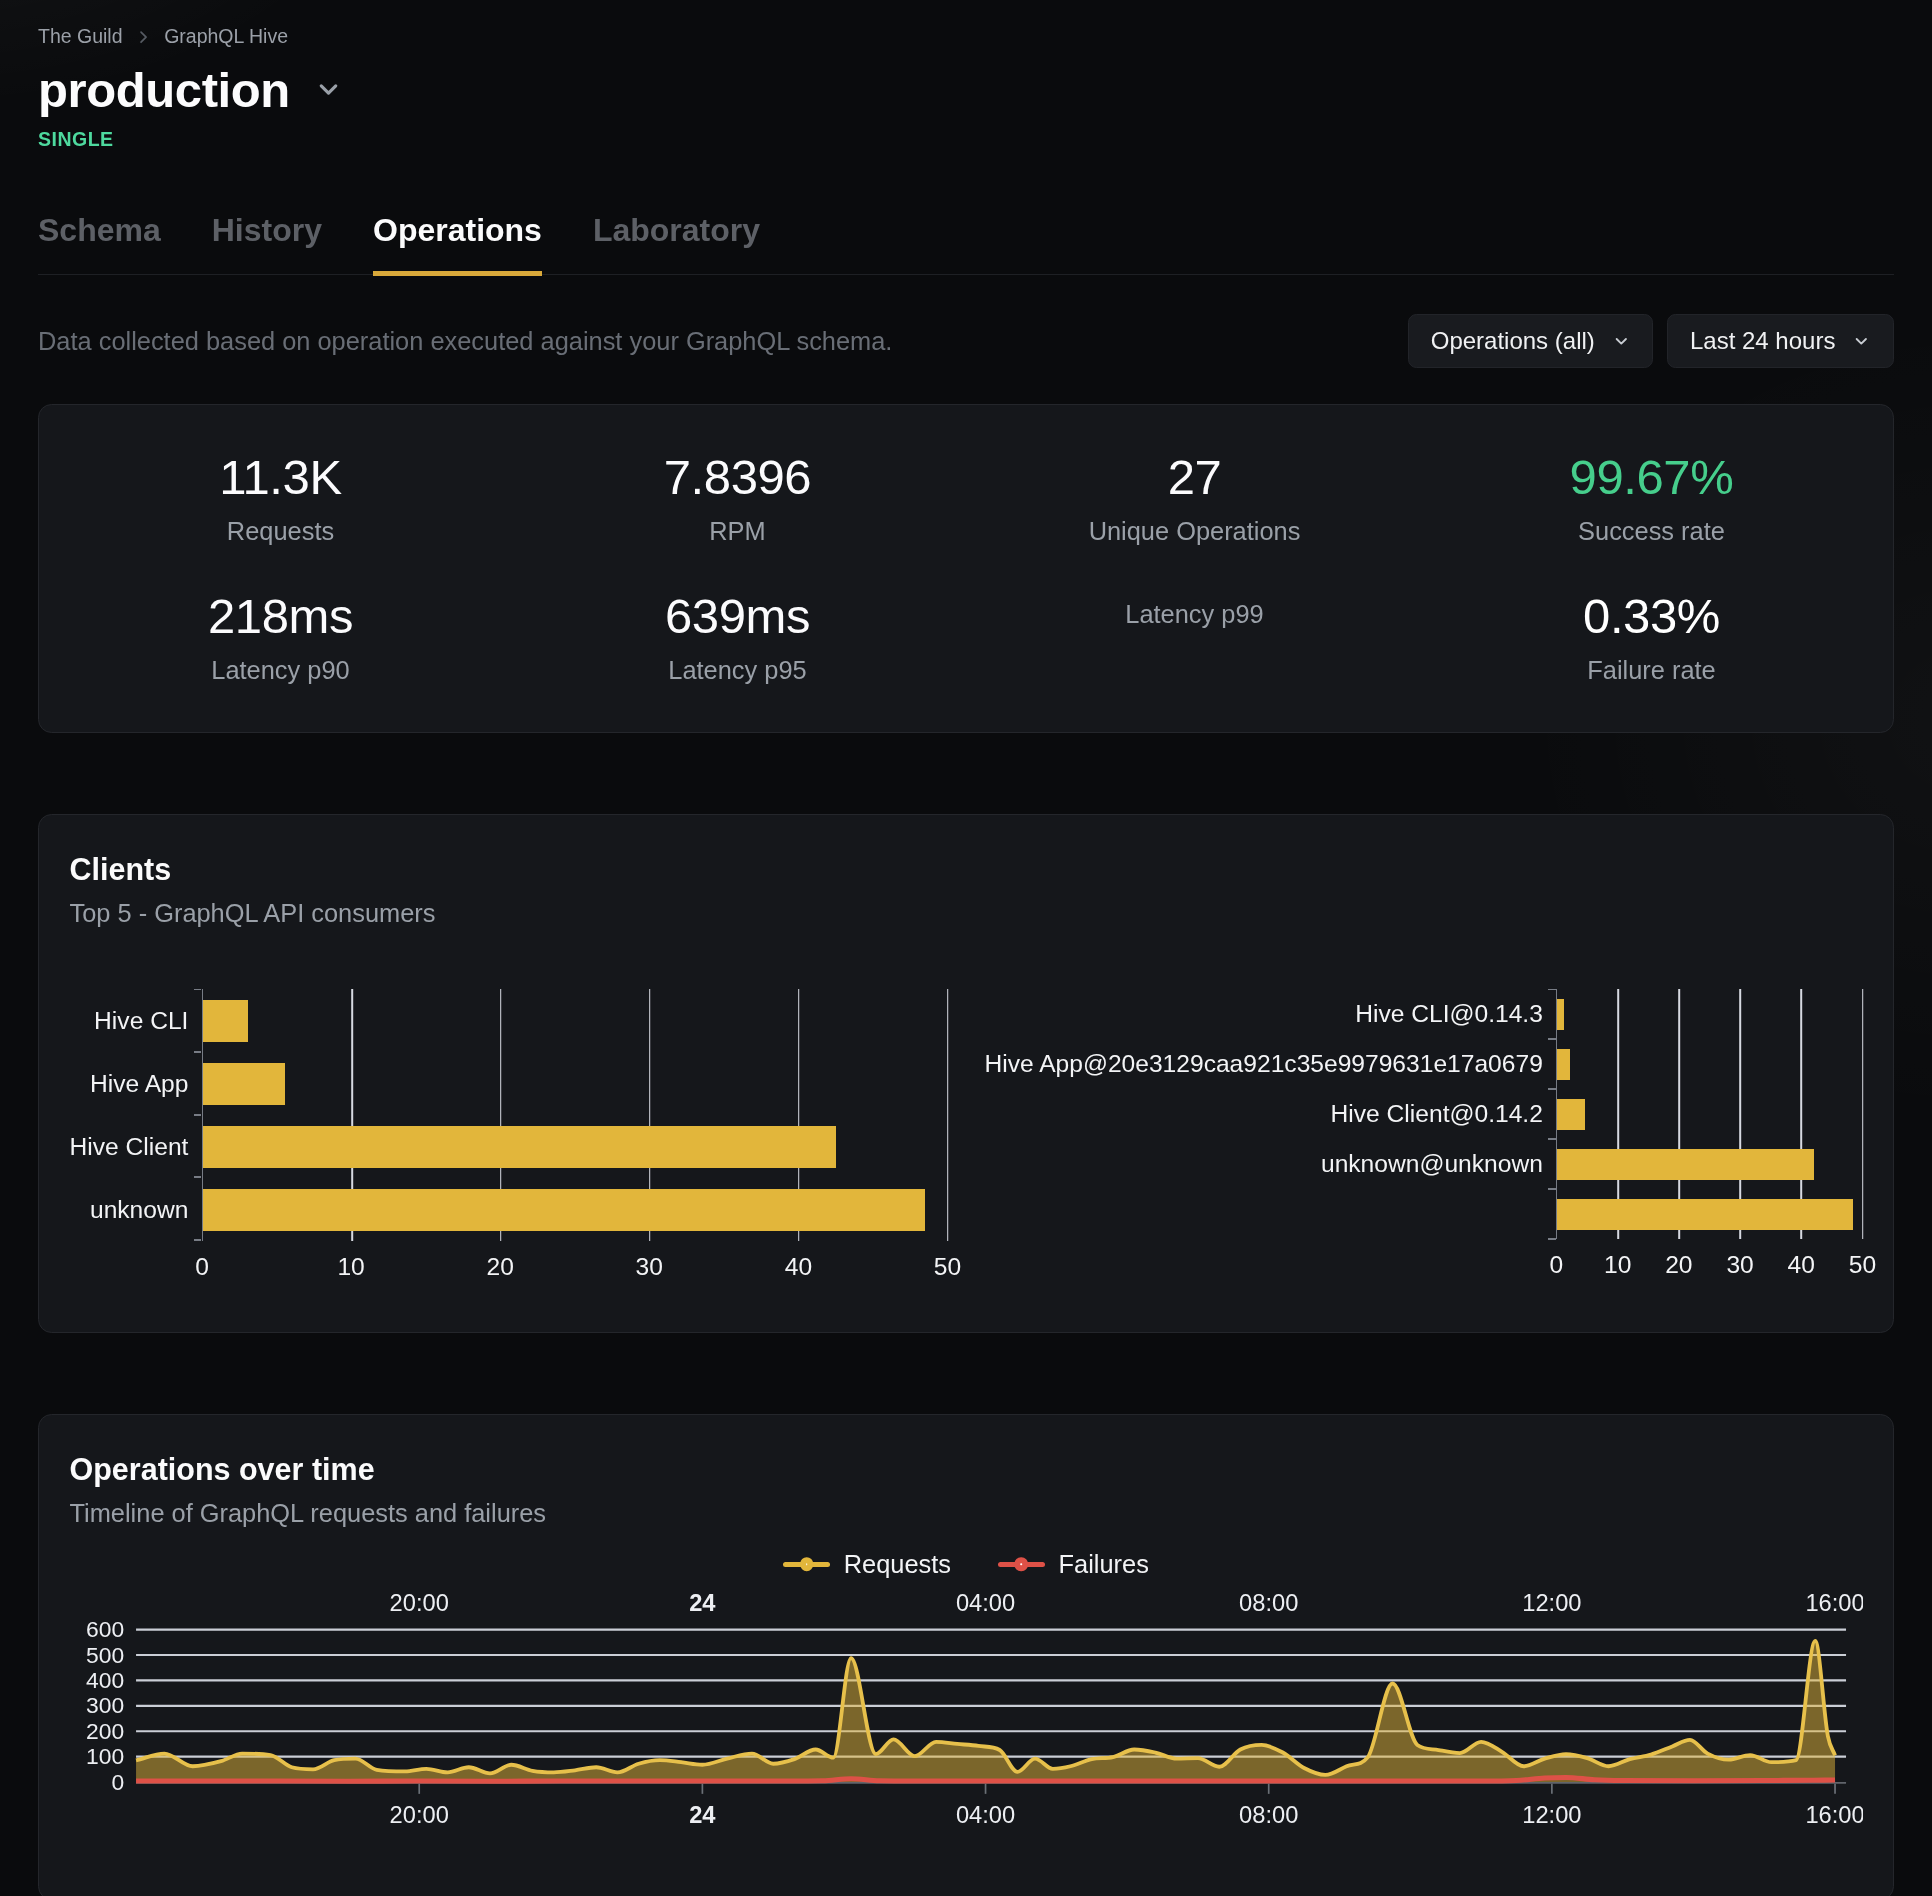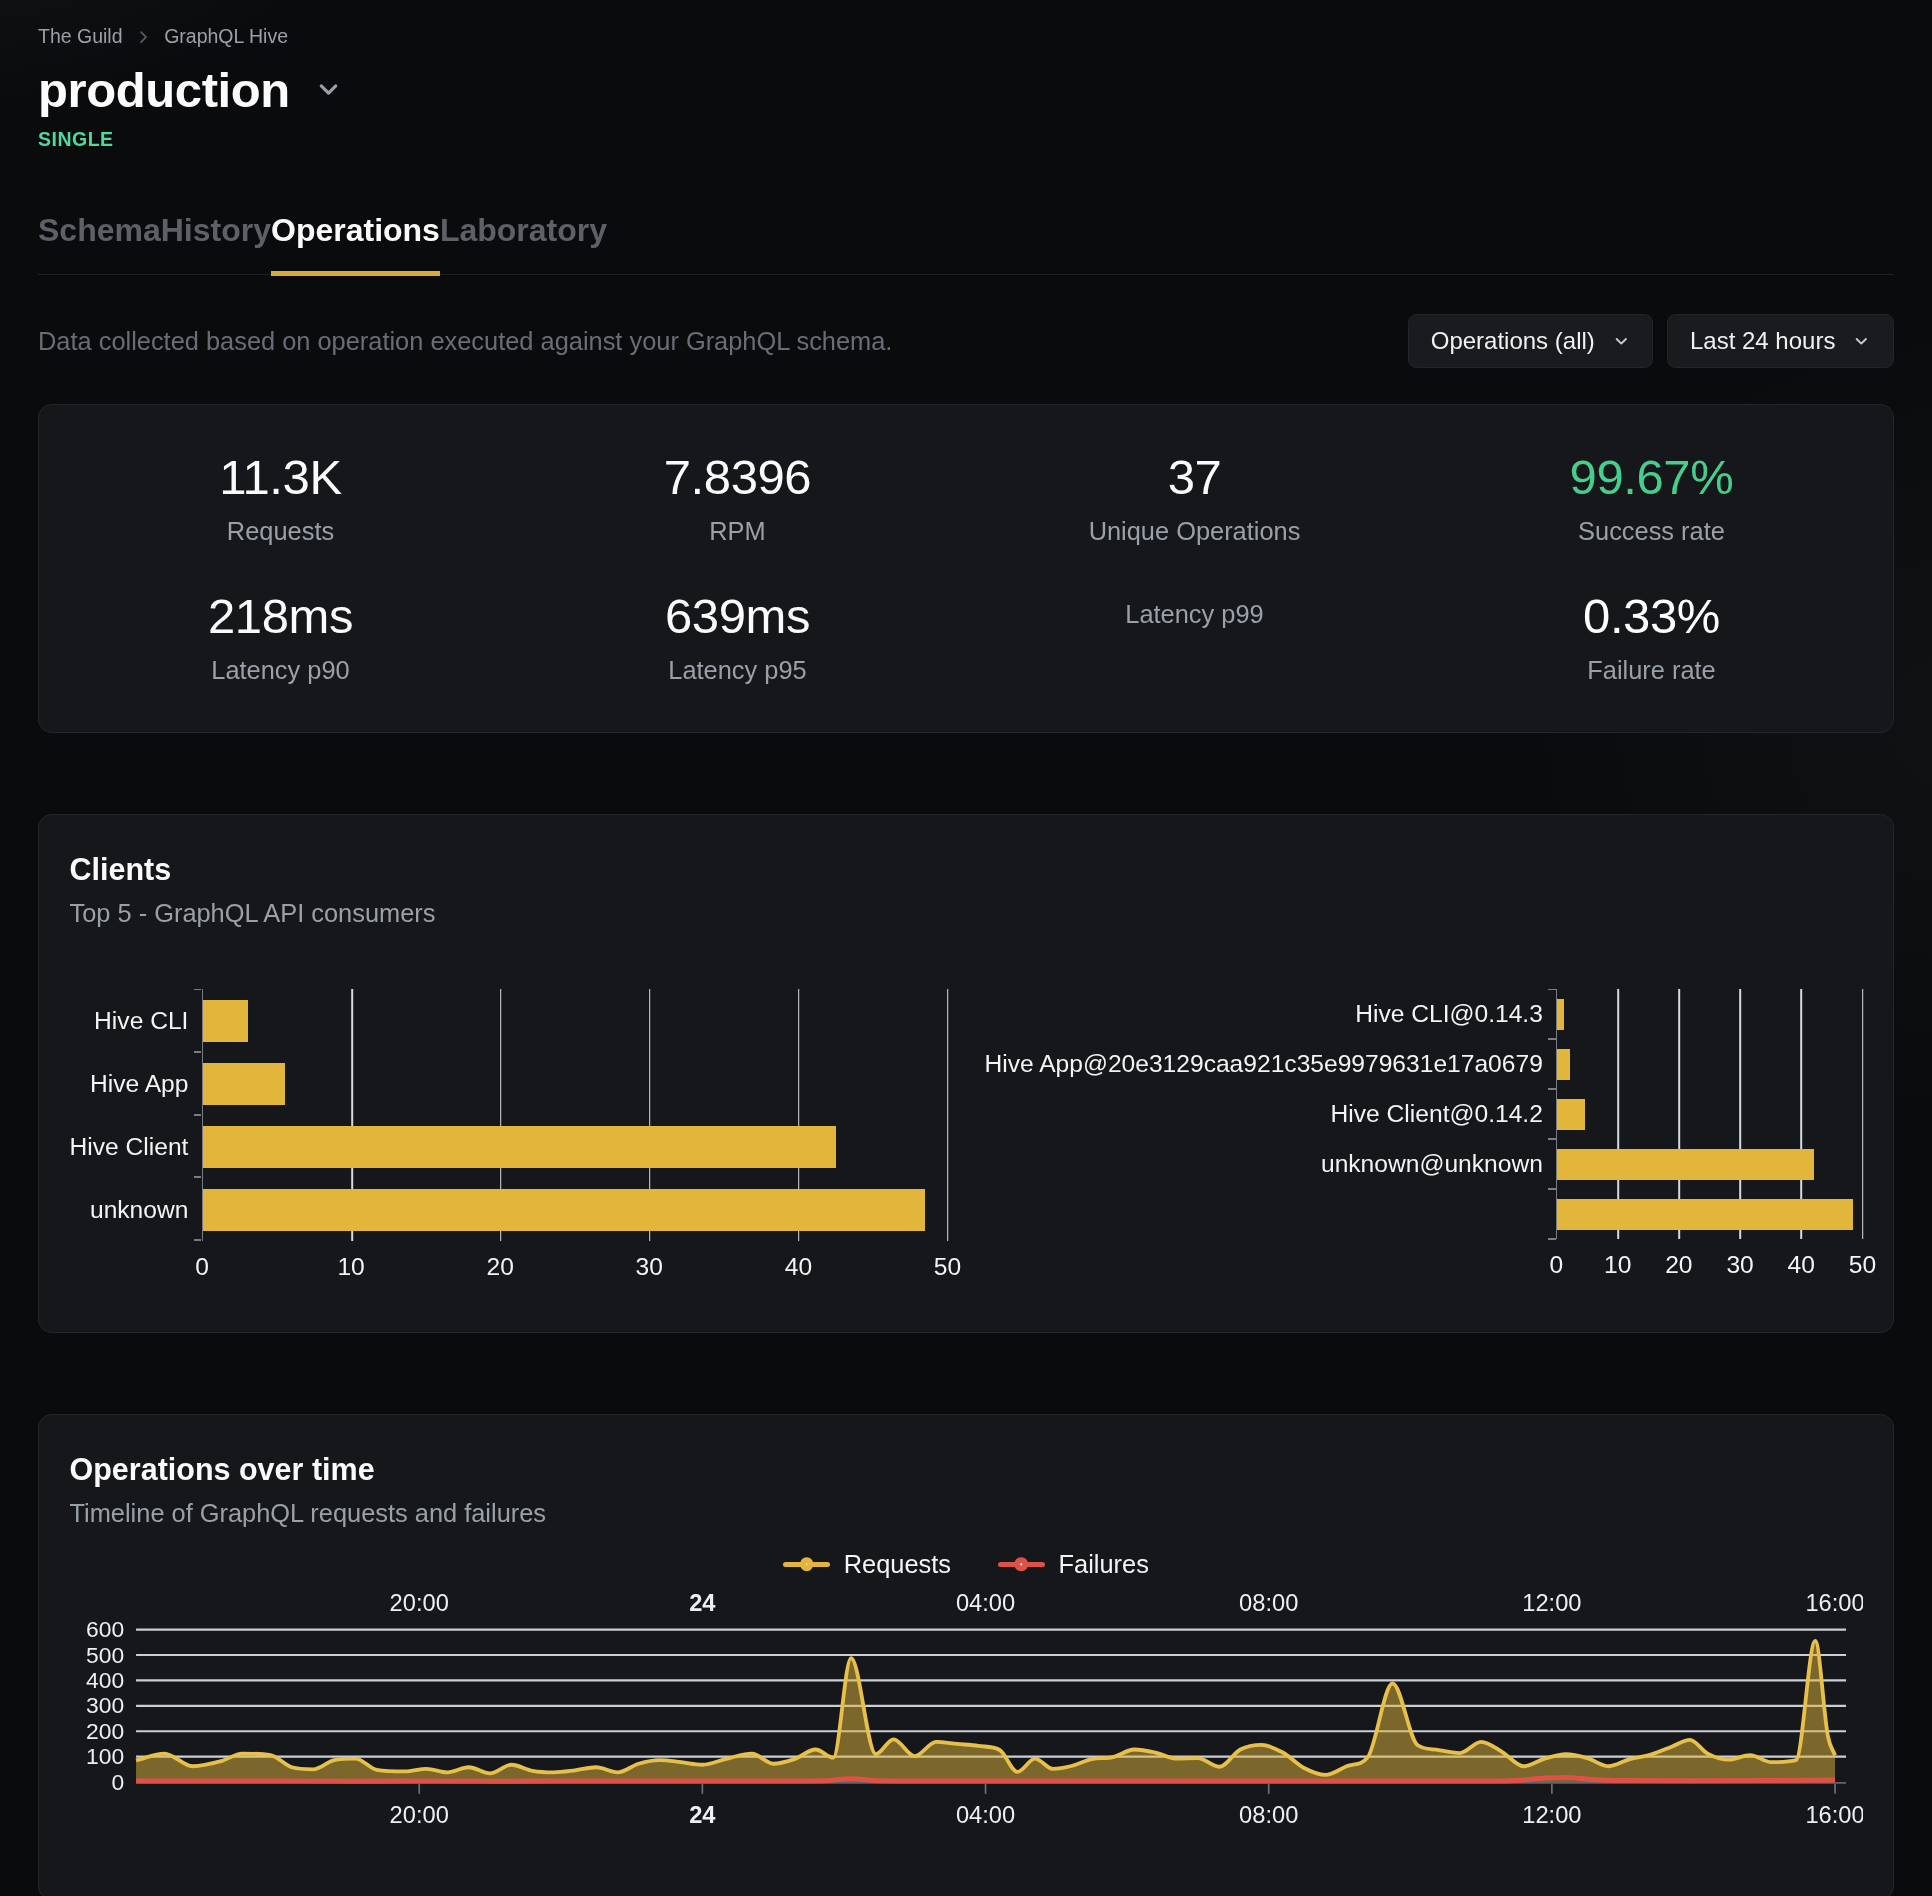--- a/index.html
+++ b/index.html
@@ -12,21 +12,21 @@
       radial-gradient(763px 678px at 102% 38%, rgba(255,255,255,0.028), transparent 60%),
       #0a0b0d;
   }
   header { padding:25.4px 38px 0; }
   .breadcrumb { display:flex; align-items:center; gap:13.6px; font-size:19.5px; color:#9ba0a8; }
   .breadcrumb .crumb { cursor:pointer;text-align:center; }
   .crumb-sep { display:flex; align-items:center; }
   .title-row { display:flex; align-items:center; gap:24px; margin-top:13.6px; }
   .title-row h1 { font-size:49px; font-weight:700; margin:0; letter-spacing:-0.4px; color:#fcfcfd; }
   .badge { margin-top:10.2px; font-size:19.5px; font-weight:700; color:#4ed99e; letter-spacing:0.5px; }
-  .tabs { display:flex; margin-top:61px; border-bottom:1.7px solid #1e2024; }
+  .tabs { display:flex; gap:51px; margin-top:61px; border-bottom:1.7px solid #1e2024; }
   .tab { font-size:32px; font-weight:700; color:#5d6066; padding-bottom:22px;
          border-bottom:5.1px solid transparent; margin-bottom:-1.7px; cursor:pointer; white-space:nowrap; }
   .tab.active { color:#fbfbfc; border-bottom-color:#d9a93a; }
 
   main { padding:0 38px; }
   .filter-row { display:flex; justify-content:space-between; align-items:center; margin-top:39px; }
   .filter-desc { font-size:25.4px; color:#696e76; margin:0; }
   .filter-buttons { display:flex; gap:13.6px; }
   .dropdown { display:flex; align-items:center; gap:17px; background:#191b1f; border:0.8px solid #222429;
               color:#f0f1f3; font-size:24px; padding:0 22px; height:54px; border-radius:8.5px;
@@ -128,21 +128,21 @@
       <div class="stats-grid" id="stats-grid">
           <div class="stat">
             <div class="stat-value">11.3K</div>
             <div class="stat-label">Requests</div>
           </div>
           <div class="stat">
             <div class="stat-value">7.8396</div>
             <div class="stat-label">RPM</div>
           </div>
           <div class="stat">
-            <div class="stat-value">37</div>
+            <div class="stat-value">27</div>
             <div class="stat-label">Unique Operations</div>
           </div>
           <div class="stat">
             <div class="stat-value" style="color: rgb(70, 206, 140);">99.67%</div>
             <div class="stat-label">Success rate</div>
           </div>
           <div class="stat">
             <div class="stat-value">218ms</div>
             <div class="stat-label">Latency p90</div>
           </div>

